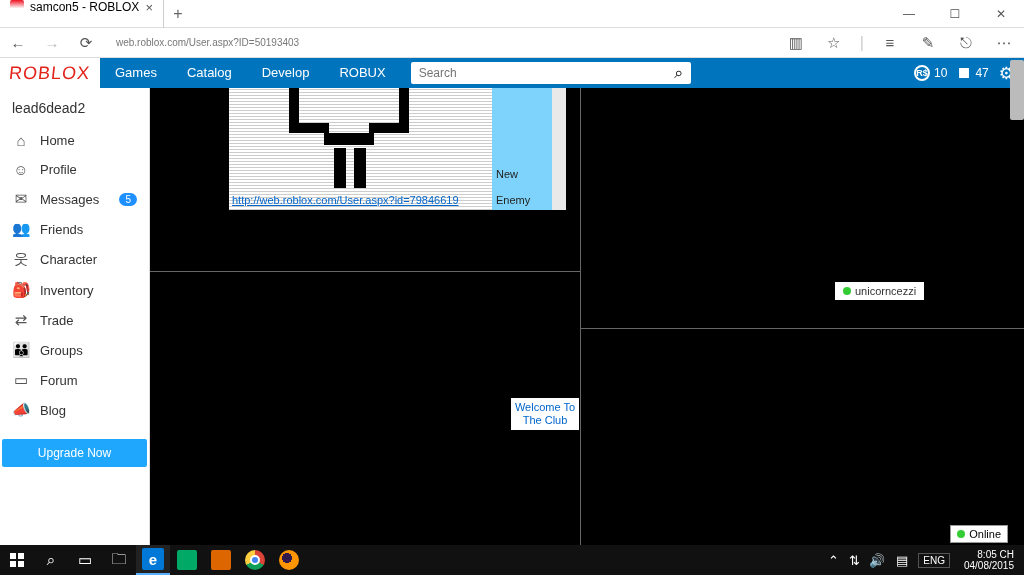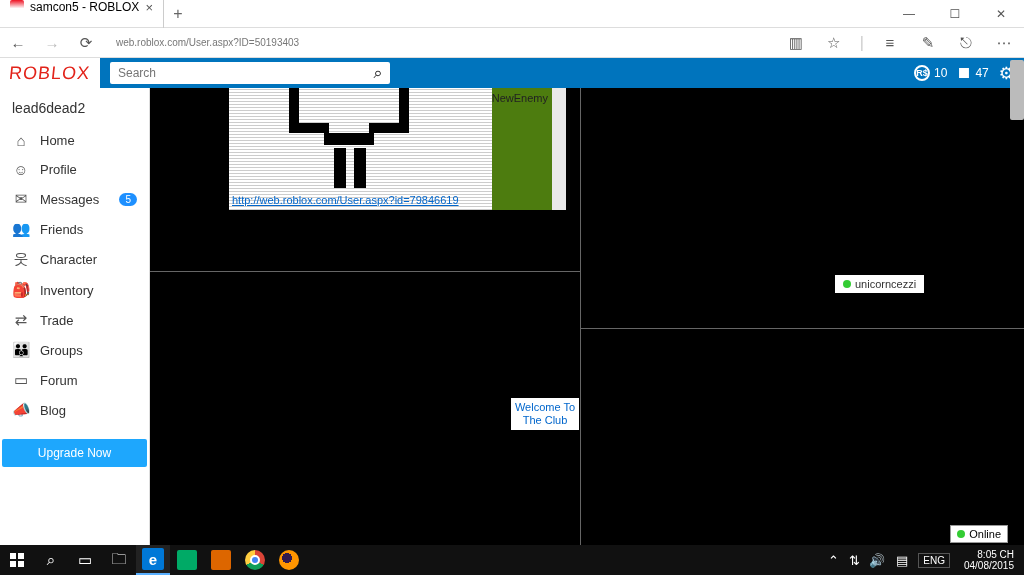--- a/index.html
+++ b/index.html
@@ -51,25 +51,25 @@
 .ascii-art{flex:1;background:repeating-linear-gradient(0deg,#ccc 0 1px,#fff 1px 3px),repeating-linear-gradient(90deg,#ccc 0 1px,#fff 1px 3px);position:relative;overflow:hidden}
 .ascii-art .blk{position:absolute;background:#000}
 .b1{left:60px;top:0;width:10px;height:45px}
 .b2{left:170px;top:0;width:10px;height:45px}
 .b3{left:70px;top:35px;width:30px;height:10px}
 .b4{left:140px;top:35px;width:30px;height:10px}
 .b5{left:95px;top:45px;width:50px;height:12px}
 .b6{left:105px;top:60px;width:12px;height:40px}
 .b7{left:125px;top:60px;width:12px;height:40px}
 .ascii-url{position:absolute;left:82px;top:106px;color:#0066cc;font-size:11px;text-decoration:underline;z-index:2}
-.side-col{width:60px;background:#4d7c0f;font-size:11px;color:#222;display:flex;flex-direction:row;justify-content:flex-end;padding:4px;gap:0}
+.side-col{width:60px;background:#7dd3fc;font-size:11px;color:#222;display:flex;flex-direction:column;justify-content:flex-end;padding:4px;gap:14px}
 .scroll-stub{width:14px;background:#e9e9e9}
 
 .box-club{position:absolute;left:361px;top:310px;width:68px;background:#fff;color:#0066cc;font-size:11px;text-align:center;padding:3px;line-height:1.2}
-.box-friend{position:absolute;left:685px;top:187px;background:#fff;color:#333;font-size:11px;padding:3px 8px;display:flex;align-items:center;gap:4px}
+.box-friend{position:absolute;left:685px;top:194px;background:#fff;color:#333;font-size:11px;padding:3px 8px;display:flex;align-items:center;gap:4px}
 .dot-g{width:8px;height:8px;border-radius:50%;background:#3c3}
 
 .content-scroll{position:absolute;right:0;top:60px;width:14px;height:60px;background:#bbb;border-radius:2px}
 
 .online-pill{position:absolute;right:16px;bottom:32px;background:#fff;border:1px solid #999;font-size:11px;padding:2px 6px;display:flex;align-items:center;gap:4px}
 
 
 .taskbar{height:30px;background:#111;position:absolute;bottom:0;left:0;right:0;display:flex;align-items:center;color:#fff;font-size:11px}
 .tb-ico{width:34px;height:30px;display:flex;align-items:center;justify-content:center;font-size:15px;color:#fff}
 .tb-ico.active{border-bottom:2px solid #5ab0ff;background:#222}
@@ -114,20 +114,26 @@
   <span class="right-ico">≡</span>
   <span class="right-ico">✎</span>
   <span class="right-ico">⎋</span>
   <span class="right-ico">⋯</span>
 </div>
 
 <div class="rbx-header">
   <div class="rbx-logo">
       <span>ROBLOX</span>
     </div>
+  <div class="rbx-nav">
+    <a>Games</a>
+    <a>Catalog</a>
+    <a>Develop</a>
+    <a>ROBUX</a>
+  </div>
   <div class="search-wrap">
     <input placeholder="Search" style="">
     <span class="mag">⌕</span>
   </div>
   <div class="hdr-right">
     <div class="chip">
       <span class="circ">R$</span>
       <span>10</span>
     </div>
     <div class="chip">

